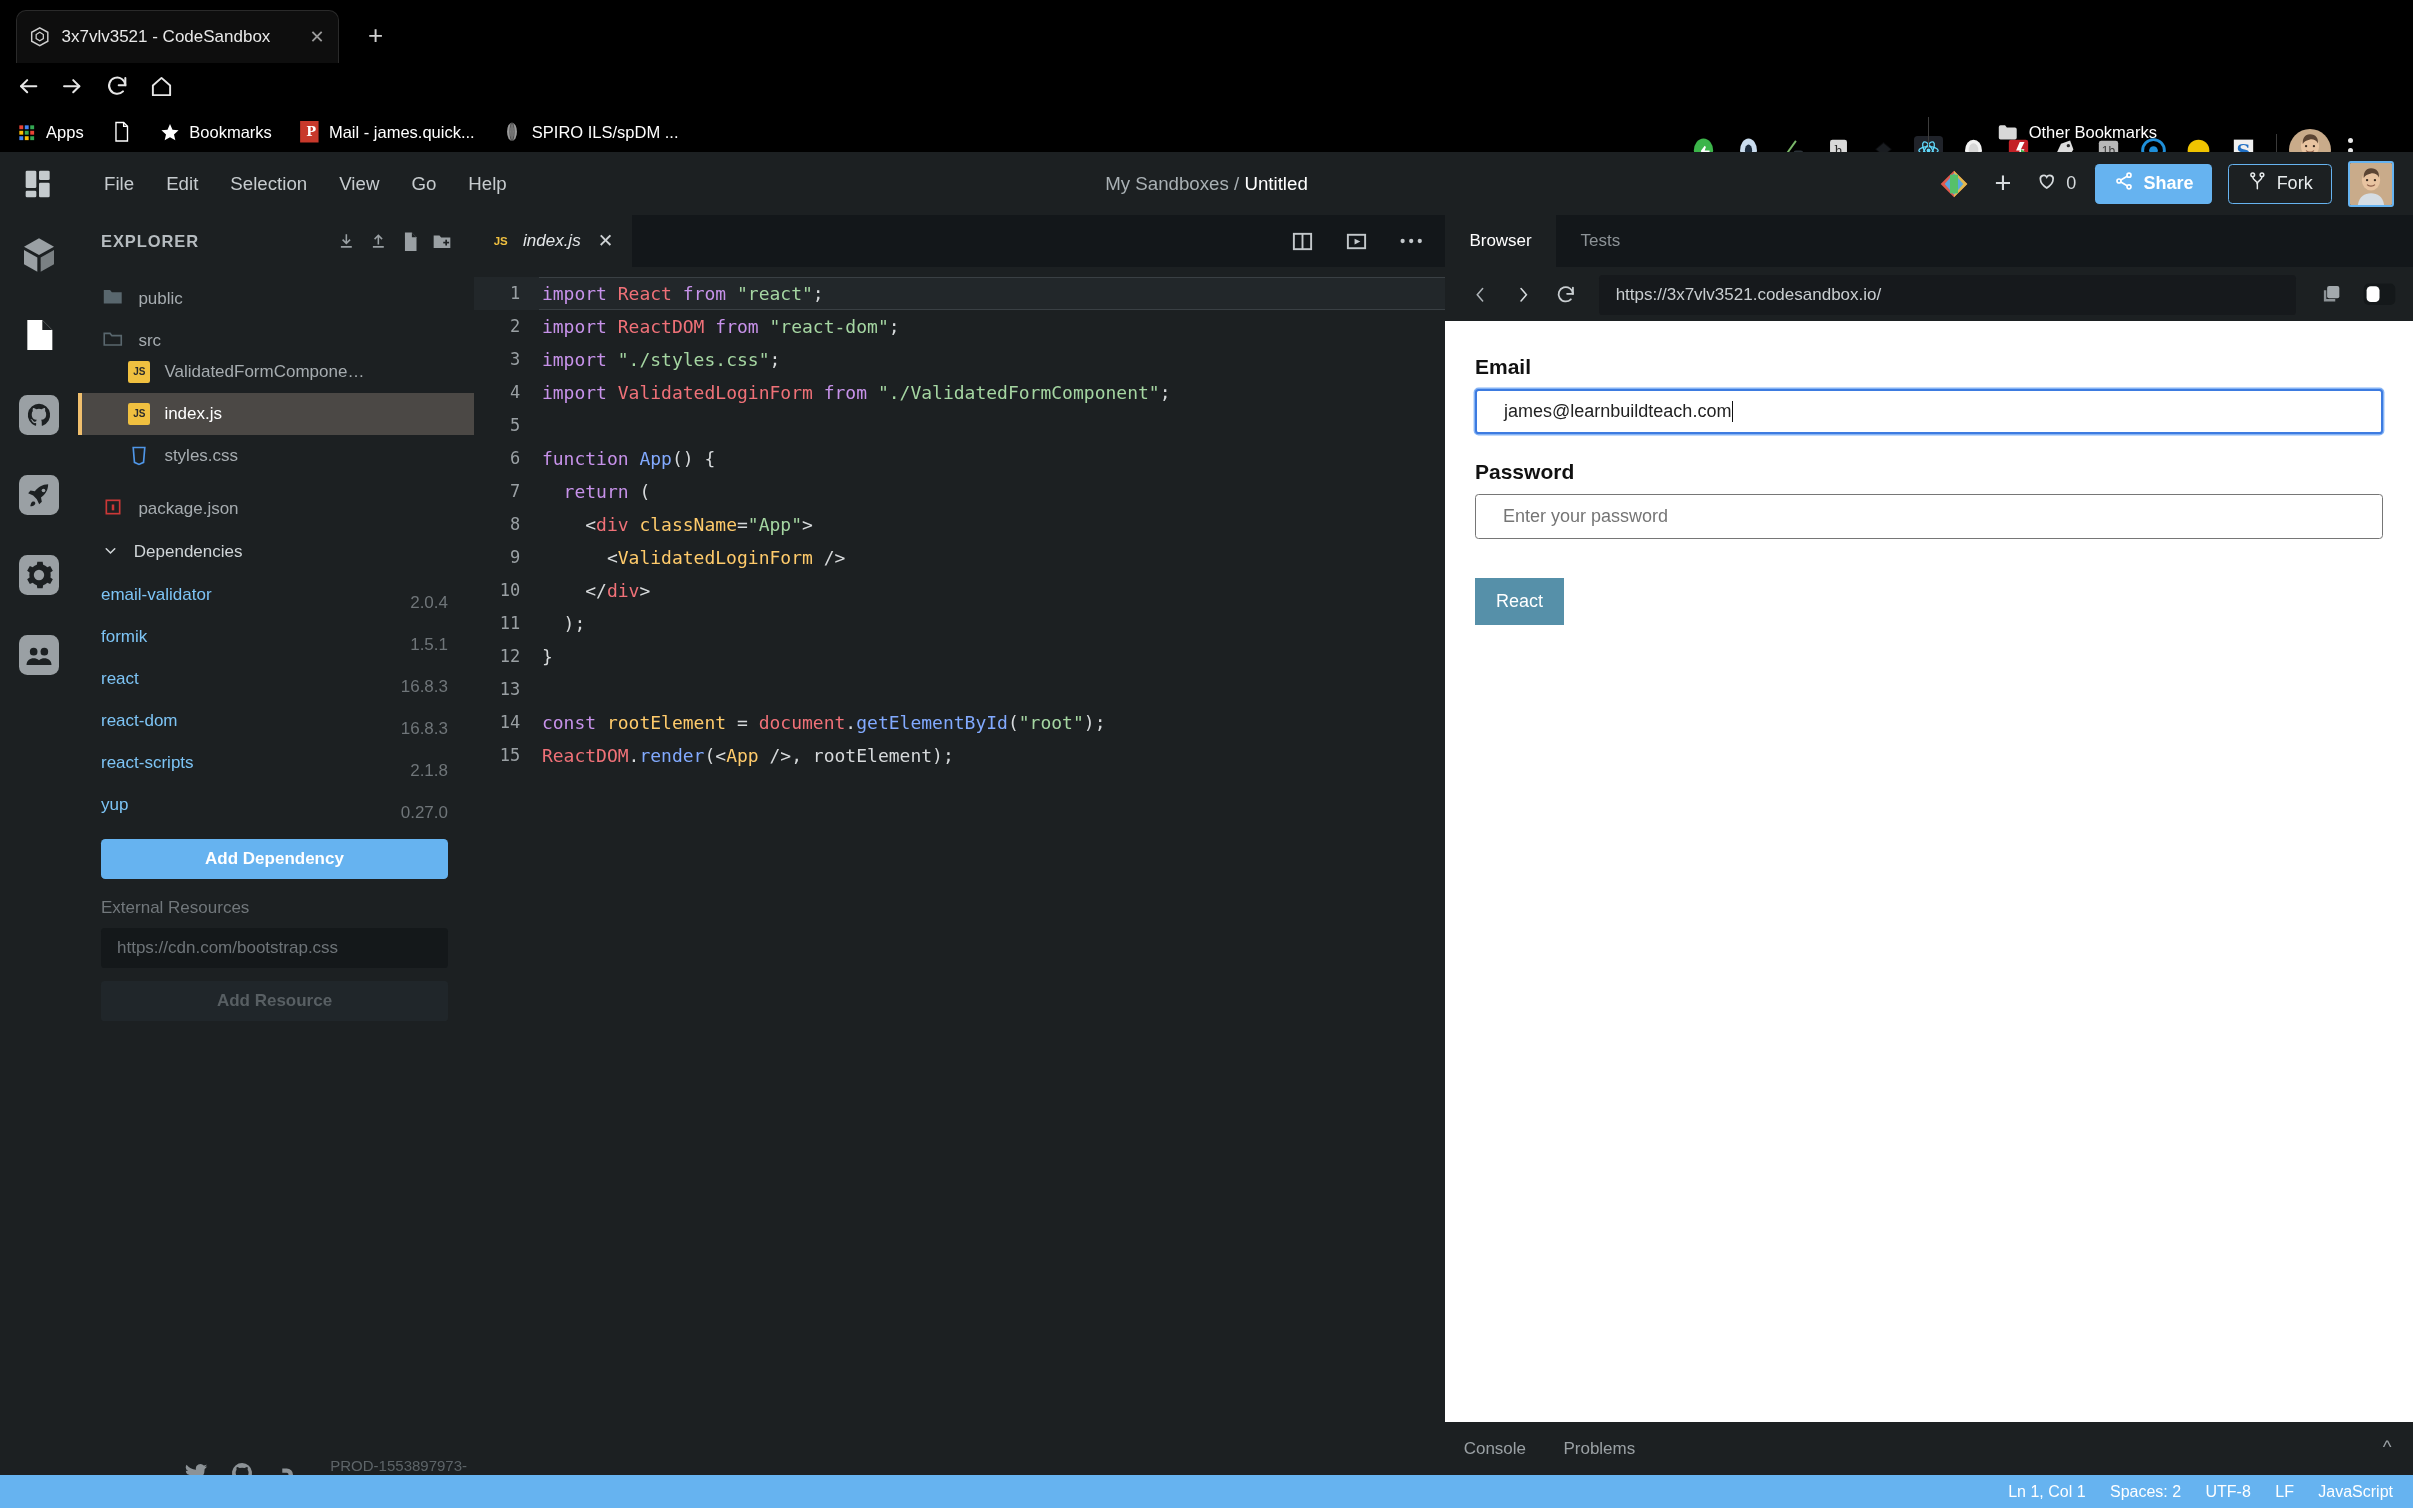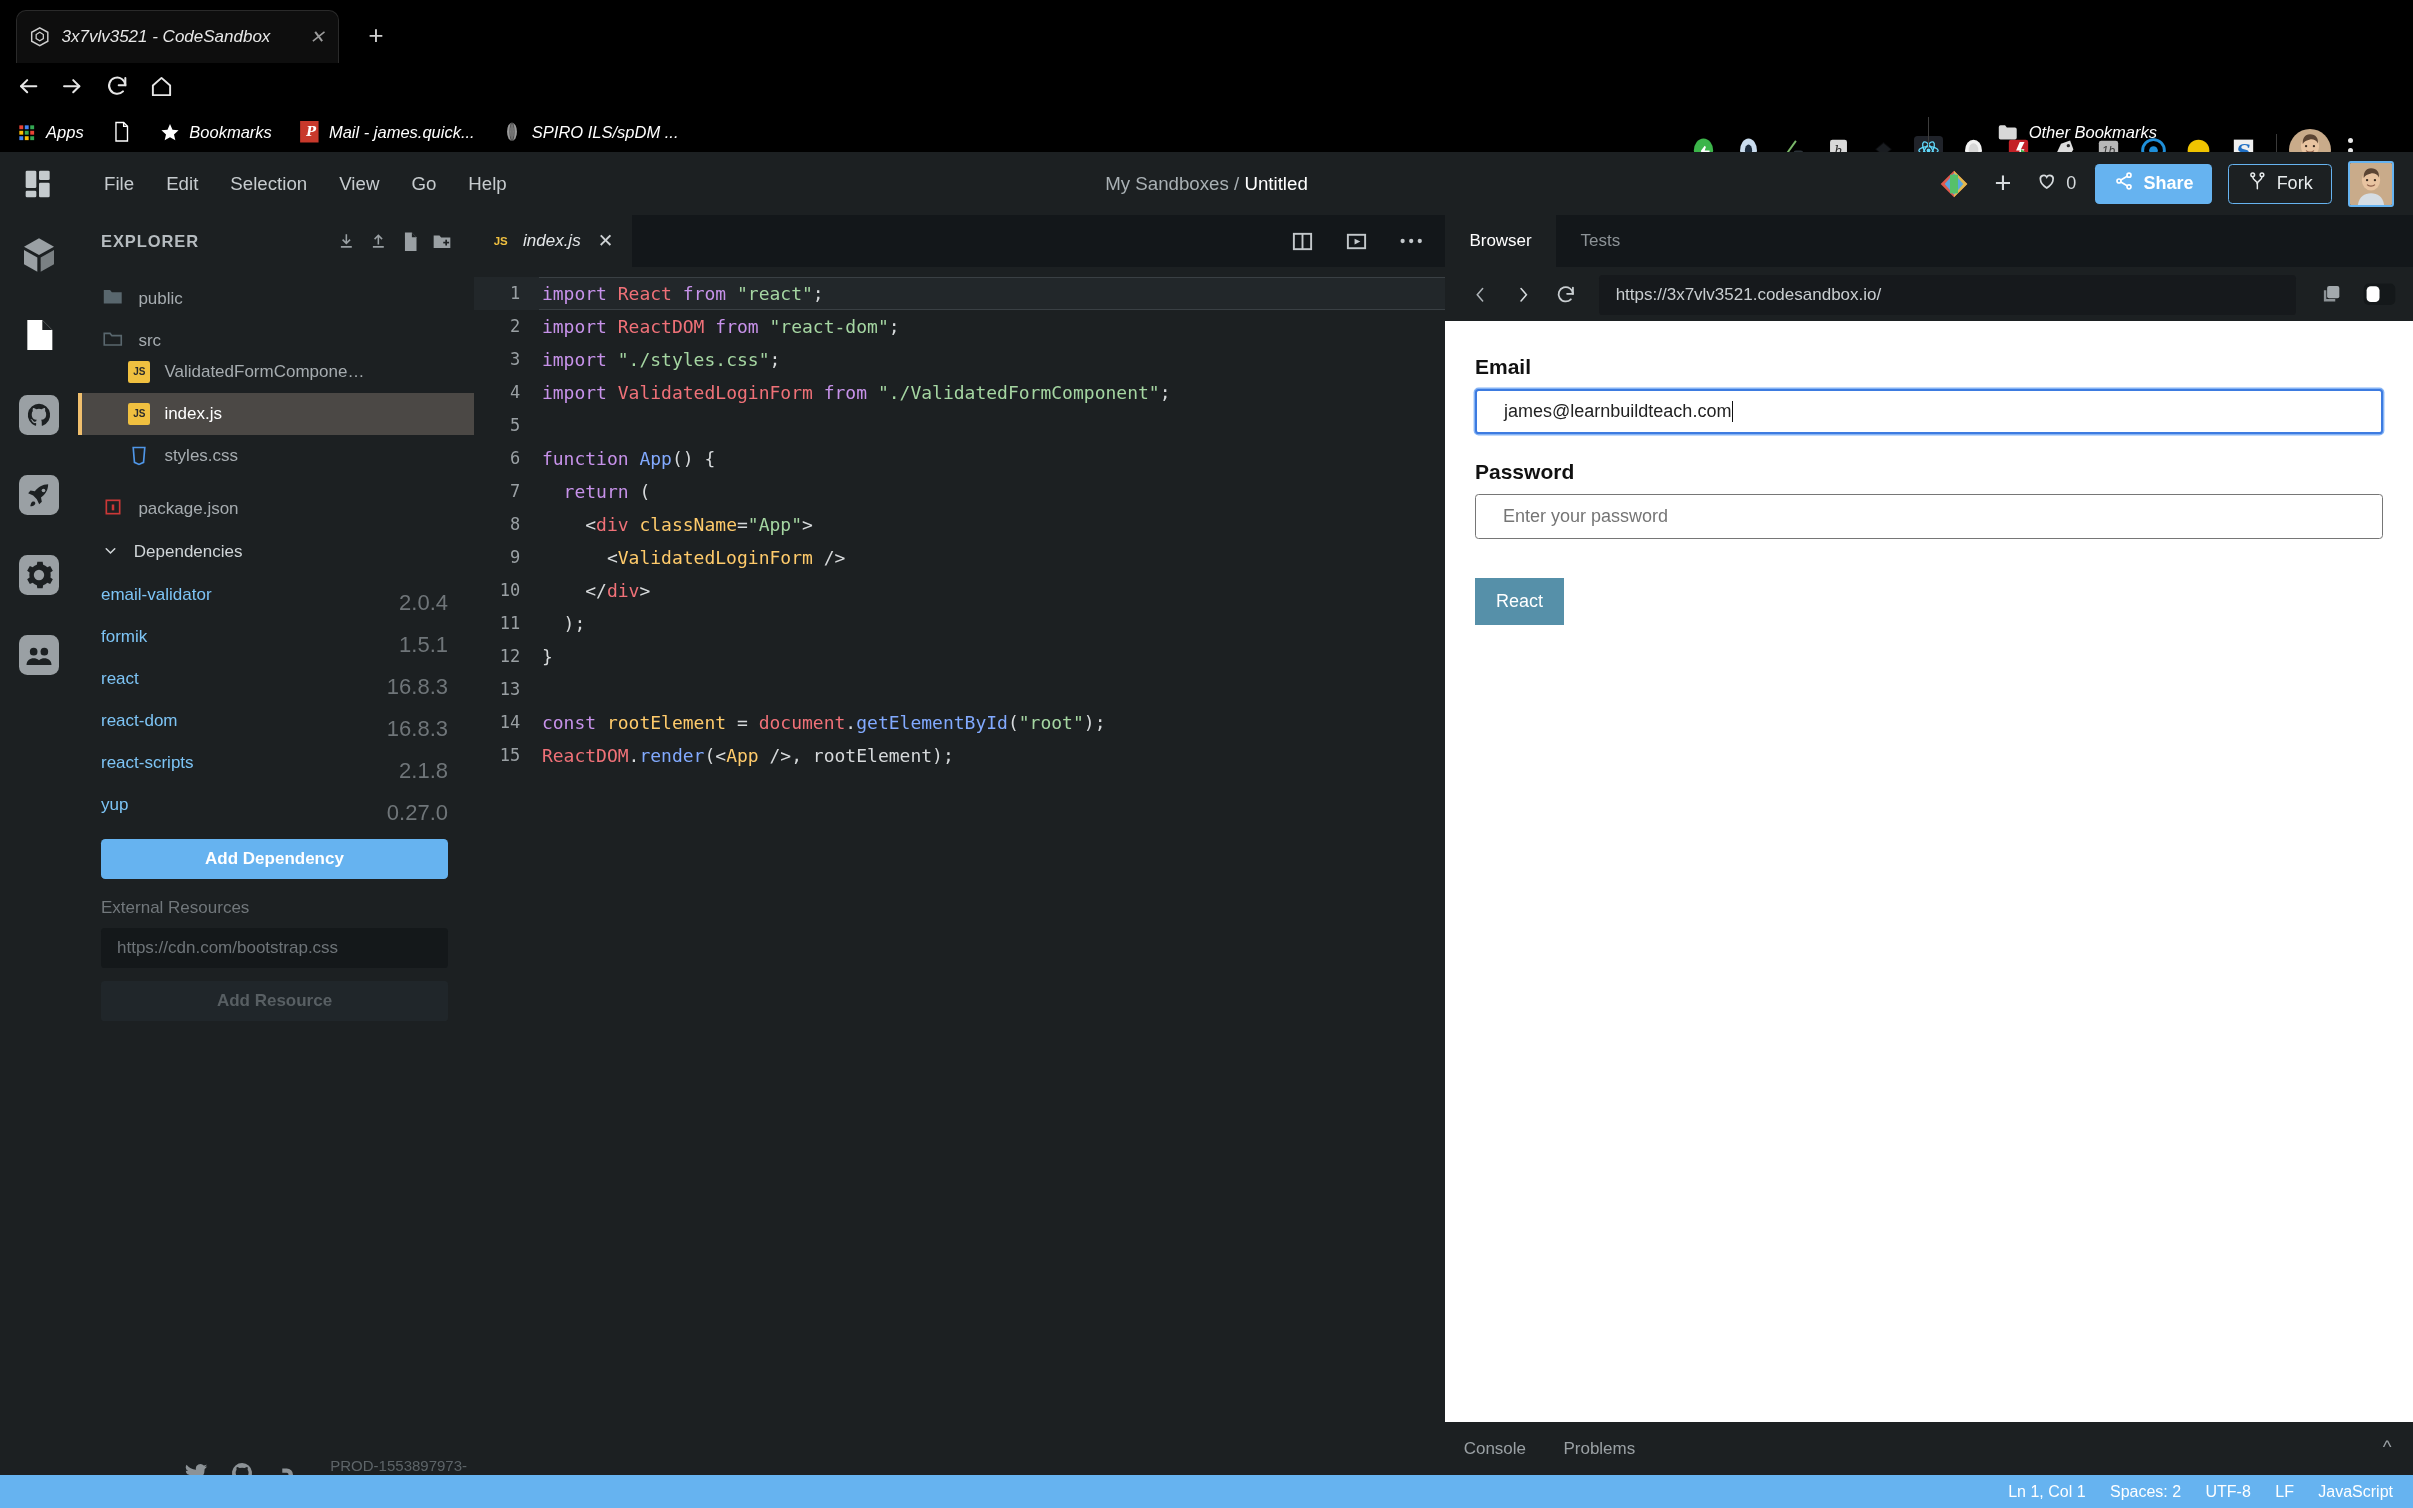--- a/index.html
+++ b/index.html
@@ -5,21 +5,21 @@
   * { box-sizing: border-box; margin: 0; padding: 0; }
   html, body {
     width: 2413px; height: 1508px;
     background: #000;
     font-family: "Liberation Sans", sans-serif;
     overflow: hidden;
   }
   #root { position: relative; width: 2413px; height: 1508px; }
 
   
-  .browser-chrome { position: absolute; left:0; top:0; width:2173px; height:152px; background:#000;font-style:italic; }
+  .browser-chrome { position: absolute; left:0; top:0; width:2173px; height:152px; background:#000; }
 
   .tabstrip { position:absolute; left:0; top:0; width:100%; height:63px; }
   .tab {
     position:absolute; left:16px; top:10px; width:323px; height:53px;
     background:#0e0e0e; border-radius:10px 10px 0 0;
     display:flex; align-items:center; padding:0 11.5px; gap:11.5px;
     border:0.7px solid #2a2a2a; border-bottom:none;
   }
   .tab-favicon { width:21.5px; height:21.5px; flex:0 0 auto; }
   .tab-title { color:#e8e8e8; font-size:17px; white-space:nowrap; overflow:hidden; text-overflow:ellipsis; flex:1 1 auto; }
@@ -84,21 +84,21 @@
   .file-row.active::before { content:""; position:absolute; left:0; top:0; bottom:0; width:4.3px; background:#f0bf6d; }
   .file-row.active .f-label { color:#fff; }
   .depth0 { padding-left:23px;align-items:flex-end; }
   .depth1 { padding-left:49px; }
   .js-badge { width:21.5px; height:21.5px; background:#f0c040; border-radius:2.2px; color:#2b2b2b; font-size:10px; font-weight:bold; display:flex; align-items:center; justify-content:center; letter-spacing:-0.2px; }
 
   .deps-head { height:45px; display:flex; align-items:center; gap:14.4px; padding-left:24.4px; margin-top:10px; }
   .deps-head .label { color:#d0d5d8; font-size:17px; }
   .dep-row { height:42px; display:flex; align-items:center; padding:0 26px 0 23px; }
   .dep-name { color:#7dc4f5; font-size:17px; flex:1 1 auto; }
-  .dep-ver { color:#6f7579; font-size:22px;margin-top:16px; }
+  .dep-ver { color:#6f7579; font-size:17px;margin-top:16px; }
   .add-dep-btn { margin:13px 26px 0 23px; height:40px; background:#66b3f0; border-radius:4.3px; color:#fff; font-size:17px; font-weight:bold; display:flex; align-items:center; justify-content:center; }
   .ext-res-label { color:#71777b; font-size:17px; padding:18.7px 0 10px 23px; }
   .ext-res-input { margin:0 26px 0 23px; height:40px; background:#14181a; border-radius:3.6px; display:flex; align-items:center; padding:0 16px; color:#6e7478; font-size:17px; }
   .add-res-btn { margin:13px 26px 0 23px; height:40px; background:#20262a; border-radius:3.6px; color:#585f63; font-size:17px; font-weight:bold; display:flex; align-items:center; justify-content:center; }
 
   .exp-footer { position:absolute; left:0; right:0; bottom:13px; height:43px; display:flex; align-items:center; padding-left:106px; gap:21.5px; }
   .exp-footer .sico { width:26px; height:26px; display:flex; align-items:center; justify-content:center; }
   .build-id { color:#5d6468; font-size:15px; margin-left:11.5px; }
 
   

